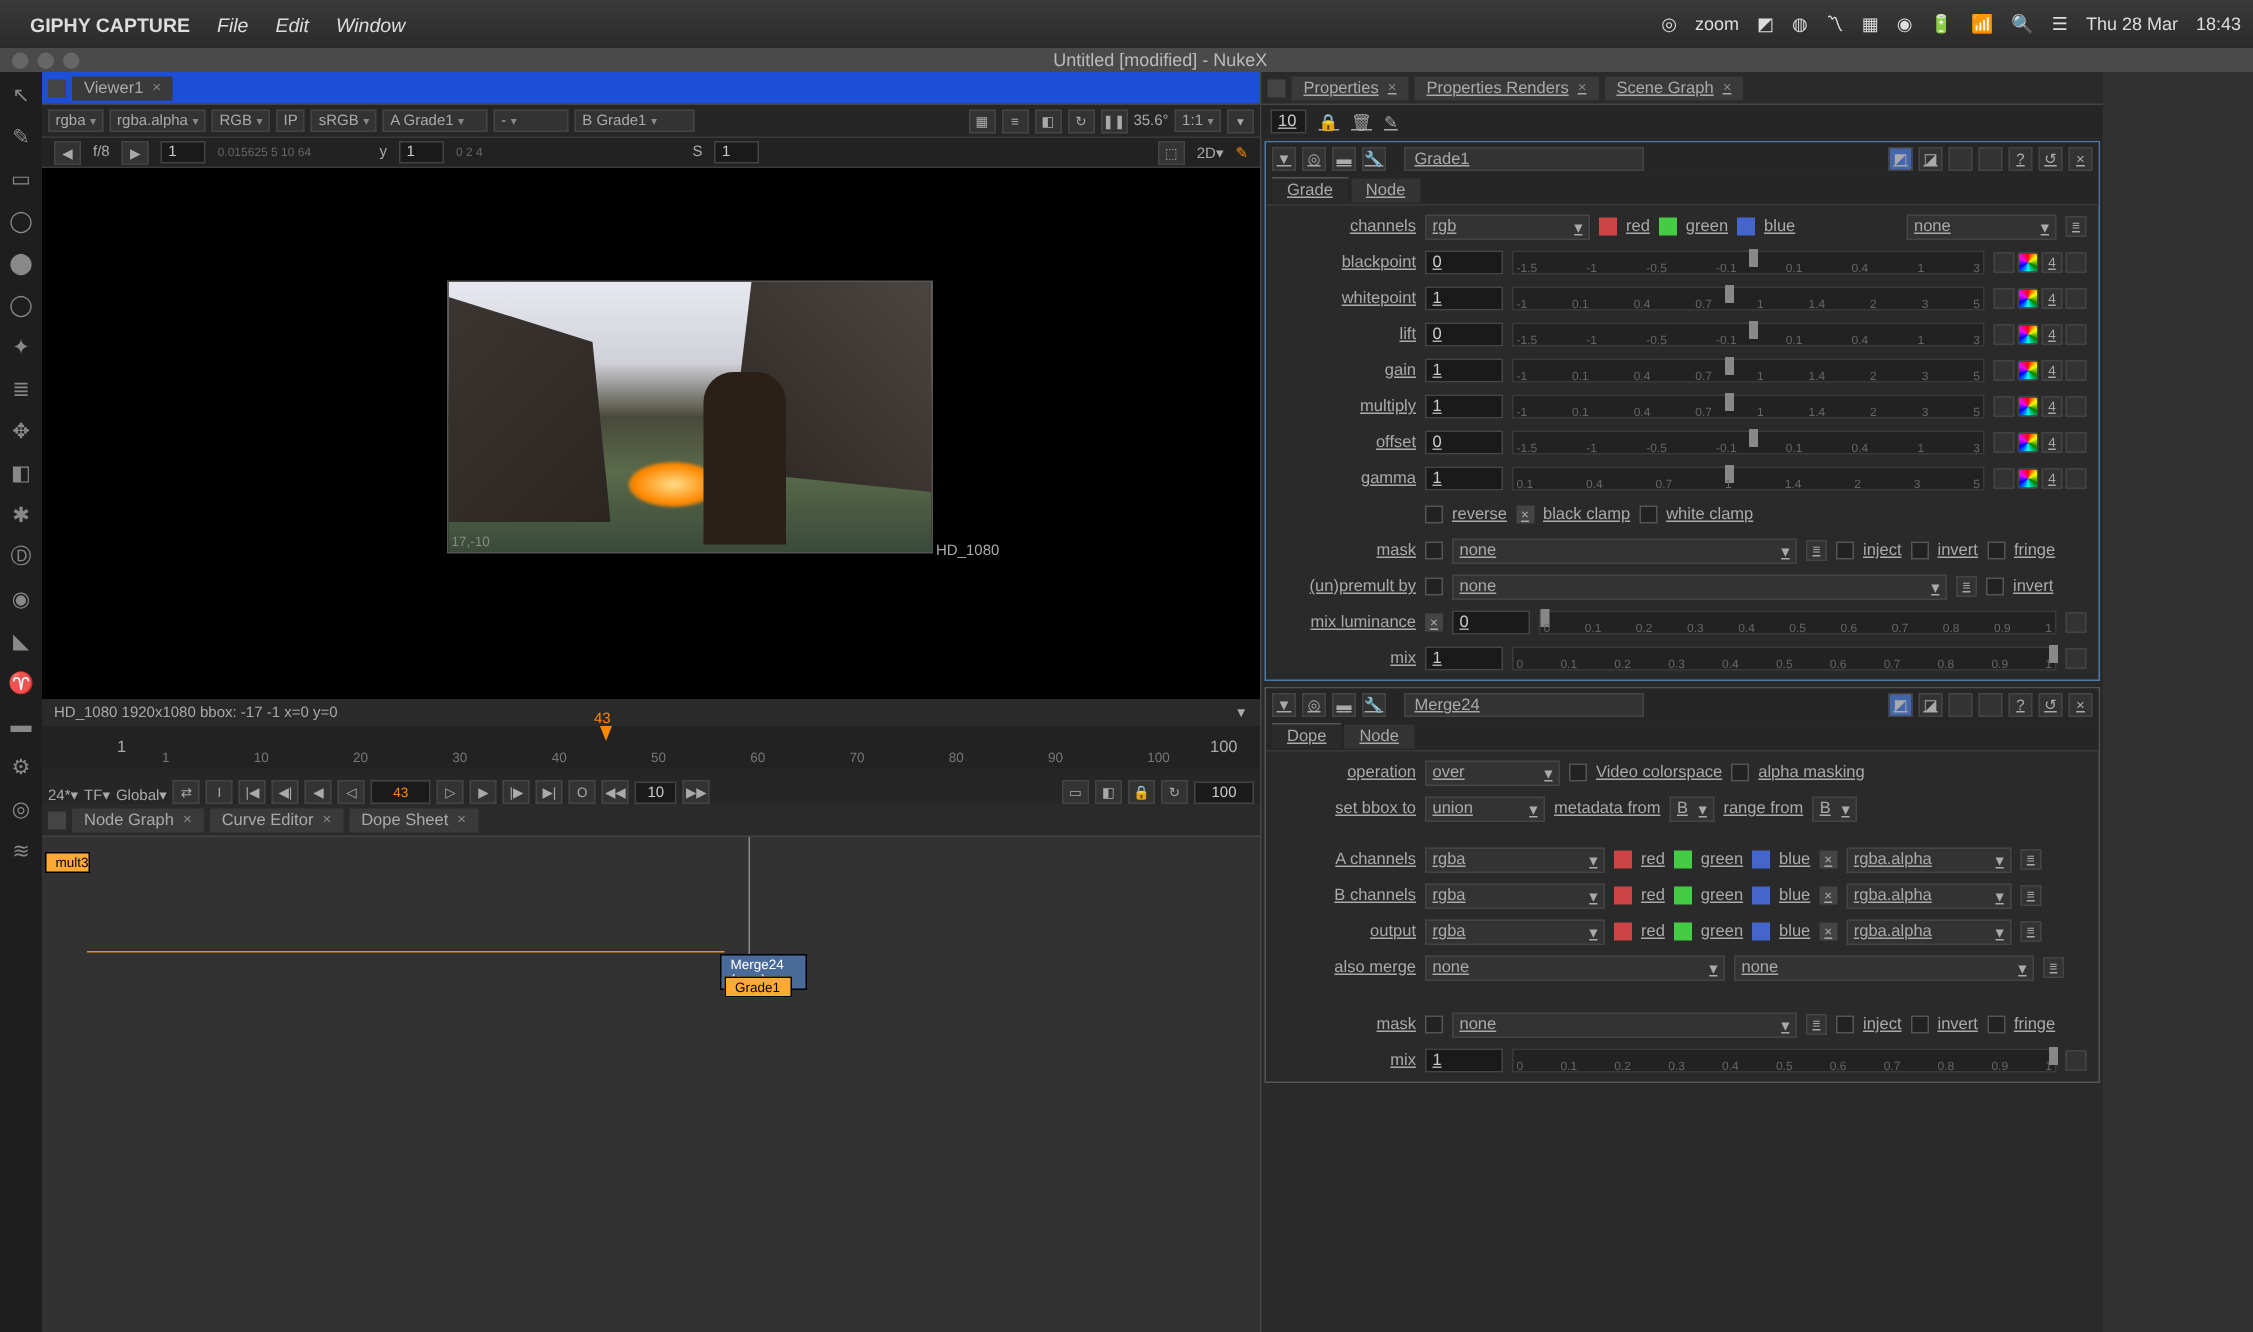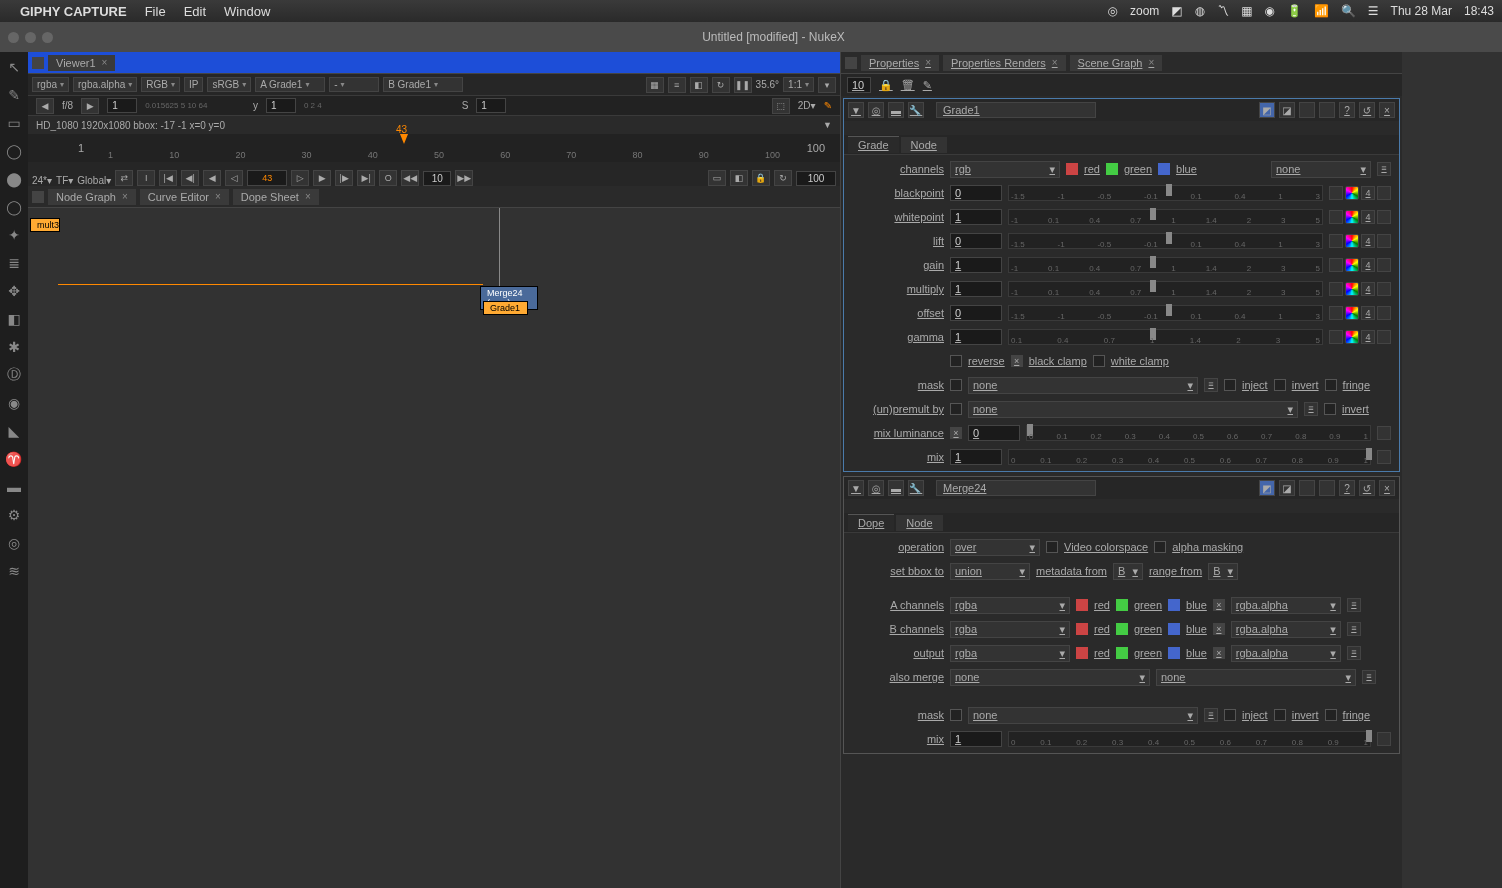--- a/index.html
+++ b/index.html
@@ -1,23 +1,23 @@
 <!DOCTYPE html>
 <html><head>
 <meta charset="utf-8">
 <style>
 * { margin:0; padding:0; box-sizing:border-box; font-family: -apple-system, Helvetica, Arial, sans-serif; }
 body { background:#323232; color:#aaa; font-size:11px; width:1502px; height:888px; overflow:hidden; }
-.menubar { height:22px; background:linear-gradient(#3a3a3a,#2a2a2a); display:flex; align-items:center; padding:0 8px; color:#ddd; font-size:13px; }
+.menubar { height:32px; background:linear-gradient(#3a3a3a,#2a2a2a); display:flex; align-items:center; padding:0 8px; color:#ddd; font-size:13px; }
 .menubar .apple { margin-right:12px; }
 .menubar .app-name { font-weight:bold; margin-right:18px; }
-.menubar .menu-item { margin-right:18px; cursor:default; }
+.menubar .menu-item { margin-right:18px; cursor:default;font-style:italic; }
 .menubar .right { margin-left:auto; display:flex; gap:12px; align-items:center; }
 .menubar .right span { font-size:12px; }
-.titlebar { height:30px; background:#4a4a4a; display:flex; align-items:center; padding:0 8px; color:#bbb; font-size:12px; }
+.titlebar { height:16px; background:#4a4a4a; display:flex; align-items:center; padding:0 8px; color:#bbb; font-size:12px; }
 .traffic { display:flex; gap:6px; }
 .tl { width:11px; height:11px; border-radius:50%; background:#666; }
 .titlebar .title { margin:auto; }
 .main { display:flex; height:842px; }
 .left-tools { width:28px; background:#1e1e1e; display:flex; flex-direction:column; align-items:center; padding-top:6px; gap:10px; }
 .left-tools div { width:18px; height:18px; color:#888; display:flex; align-items:center; justify-content:center; font-size:14px; }
 .viewer-pane { width:812px; background:#1a1a1a; display:flex; flex-direction:column; }
 .tabrow { height:22px; background:#1d4ed8; display:flex; align-items:center; padding:0 4px; gap:4px; border-bottom:1px solid #444; }
 .tab { background:#3a3a3a; padding:2px 8px; display:flex; align-items:center; gap:6px; font-size:11px; }
 .tab .close { color:#888; font-size:10px; }
@@ -53,21 +53,21 @@
 .wire-v { position:absolute; left:471px; top:0px; width:1px; height:78px; background:#888;}
 .prop-pane { width:562px; background:#2a2a2a; display:flex; flex-direction:column; border-left:1px solid #444;text-decoration:underline; }
 .prop-tabrow { height:22px; background:#2a2a2a; display:flex; align-items:center; padding:0 4px; gap:4px; border-bottom:1px solid #444;}
 .prop-toolbar { height:22px; background:#262626; display:flex; align-items:center; padding:0 6px; gap:8px; font-size:11px;}
 .panel { border:1px solid #555; margin:2px; background:#2a2a2a; }
 .panel.active { border:1px solid #4a7aaa; }
 .panel-head { height:22px; background:#262626; display:flex; align-items:center; padding:0 4px; gap:4px; font-size:11px;}
 .panel-head .name-field { background:#333; border:1px solid #444; padding:1px 6px; flex:0 0 160px; margin-left:8px;}
 .panel-head .spacer { flex:1; }
 .panel-head .icon-btn { width:16px; height:16px; background:#333; border:1px solid #444; display:flex; align-items:center; justify-content:center; font-size:10px;}
-.sub-tabs { height:20px; background:#262626; display:flex; align-items:center; padding:0 4px; gap:2px; font-size:11px; border-bottom:1px solid #3a3a3a;margin-top:14px;}
+.sub-tabs { height:20px; background:#262626; display:flex; align-items:center; padding:0 4px; gap:2px; font-size:11px; border-bottom:1px solid #3a3a3a;}
 .sub-tab { padding:2px 10px; background:#333;}
 .sub-tab.active { background:#2a2a2a; border-top:1px solid #555;}
 .knobs { padding:4px 8px; display:flex; flex-direction:column; gap:4px; font-size:11px; }
 .knob-row { display:flex; align-items:center; gap:6px; height:20px;}
 .knob-label { width:92px; text-align:right; color:#aaa; }
 .knob-dd { background:#333; border:1px solid #444; padding:1px 4px; min-width:90px; display:flex; justify-content:space-between; align-items:center;}
 .knob-dd.wide { min-width:230px; }
 .knob-input { background:#1a1a1a; border:1px solid #444; padding:1px 4px; width:52px; color:#ccc;}
 .slider { flex:1; height:16px; background:#222; position:relative; border:1px solid #3a3a3a;}
 .slider-ticks { position:absolute; bottom:-1px; left:0; right:0; display:flex; justify-content:space-between; font-size:8px; color:#666; padding:0 2px;}
@@ -201,20 +201,30 @@
       <span style="flex:0.4;font-size:8px;color:#666">0.015625  5  10  64</span>
       <span>y</span>
       <span class="knob-input" style="width:30px">1</span>
       <span style="flex:0.6;font-size:8px;color:#666">0  2  4</span>
       <span>S</span>
       <span class="knob-input" style="width:30px">1</span>
       <span style="flex:1"></span>
       <span class="pb-btn">⬚</span>
       <div class="dd"><span>2D</span><span class="arrow">▾</span></div>
       <span style="color:#ff8800">✎</span>
+    </div>
+    <div class="viewport">
+      <div class="frame-img">
+        <div class="mountain-left"></div>
+        <div class="mountain-right"></div>
+        <div class="flame"></div>
+        <div class="figure"></div>
+        <span style="position:absolute;left:2px;bottom:2px;font-size:9px;color:#888">17,-10</span>
+      </div>
+      <span class="res-label">HD_1080</span>
     </div>
     <div class="info-bar">
       <span>HD_1080 1920x1080  bbox: -17 -1  x=0 y=0</span>
       <span style="margin-left:auto;font-size:9px">▼</span>
     </div>
     <div class="timeline">
       <span class="tl-start">1</span>
       <div class="frame-label">43</div>
       <div class="playhead"></div>
       <div class="tl-ticks">

